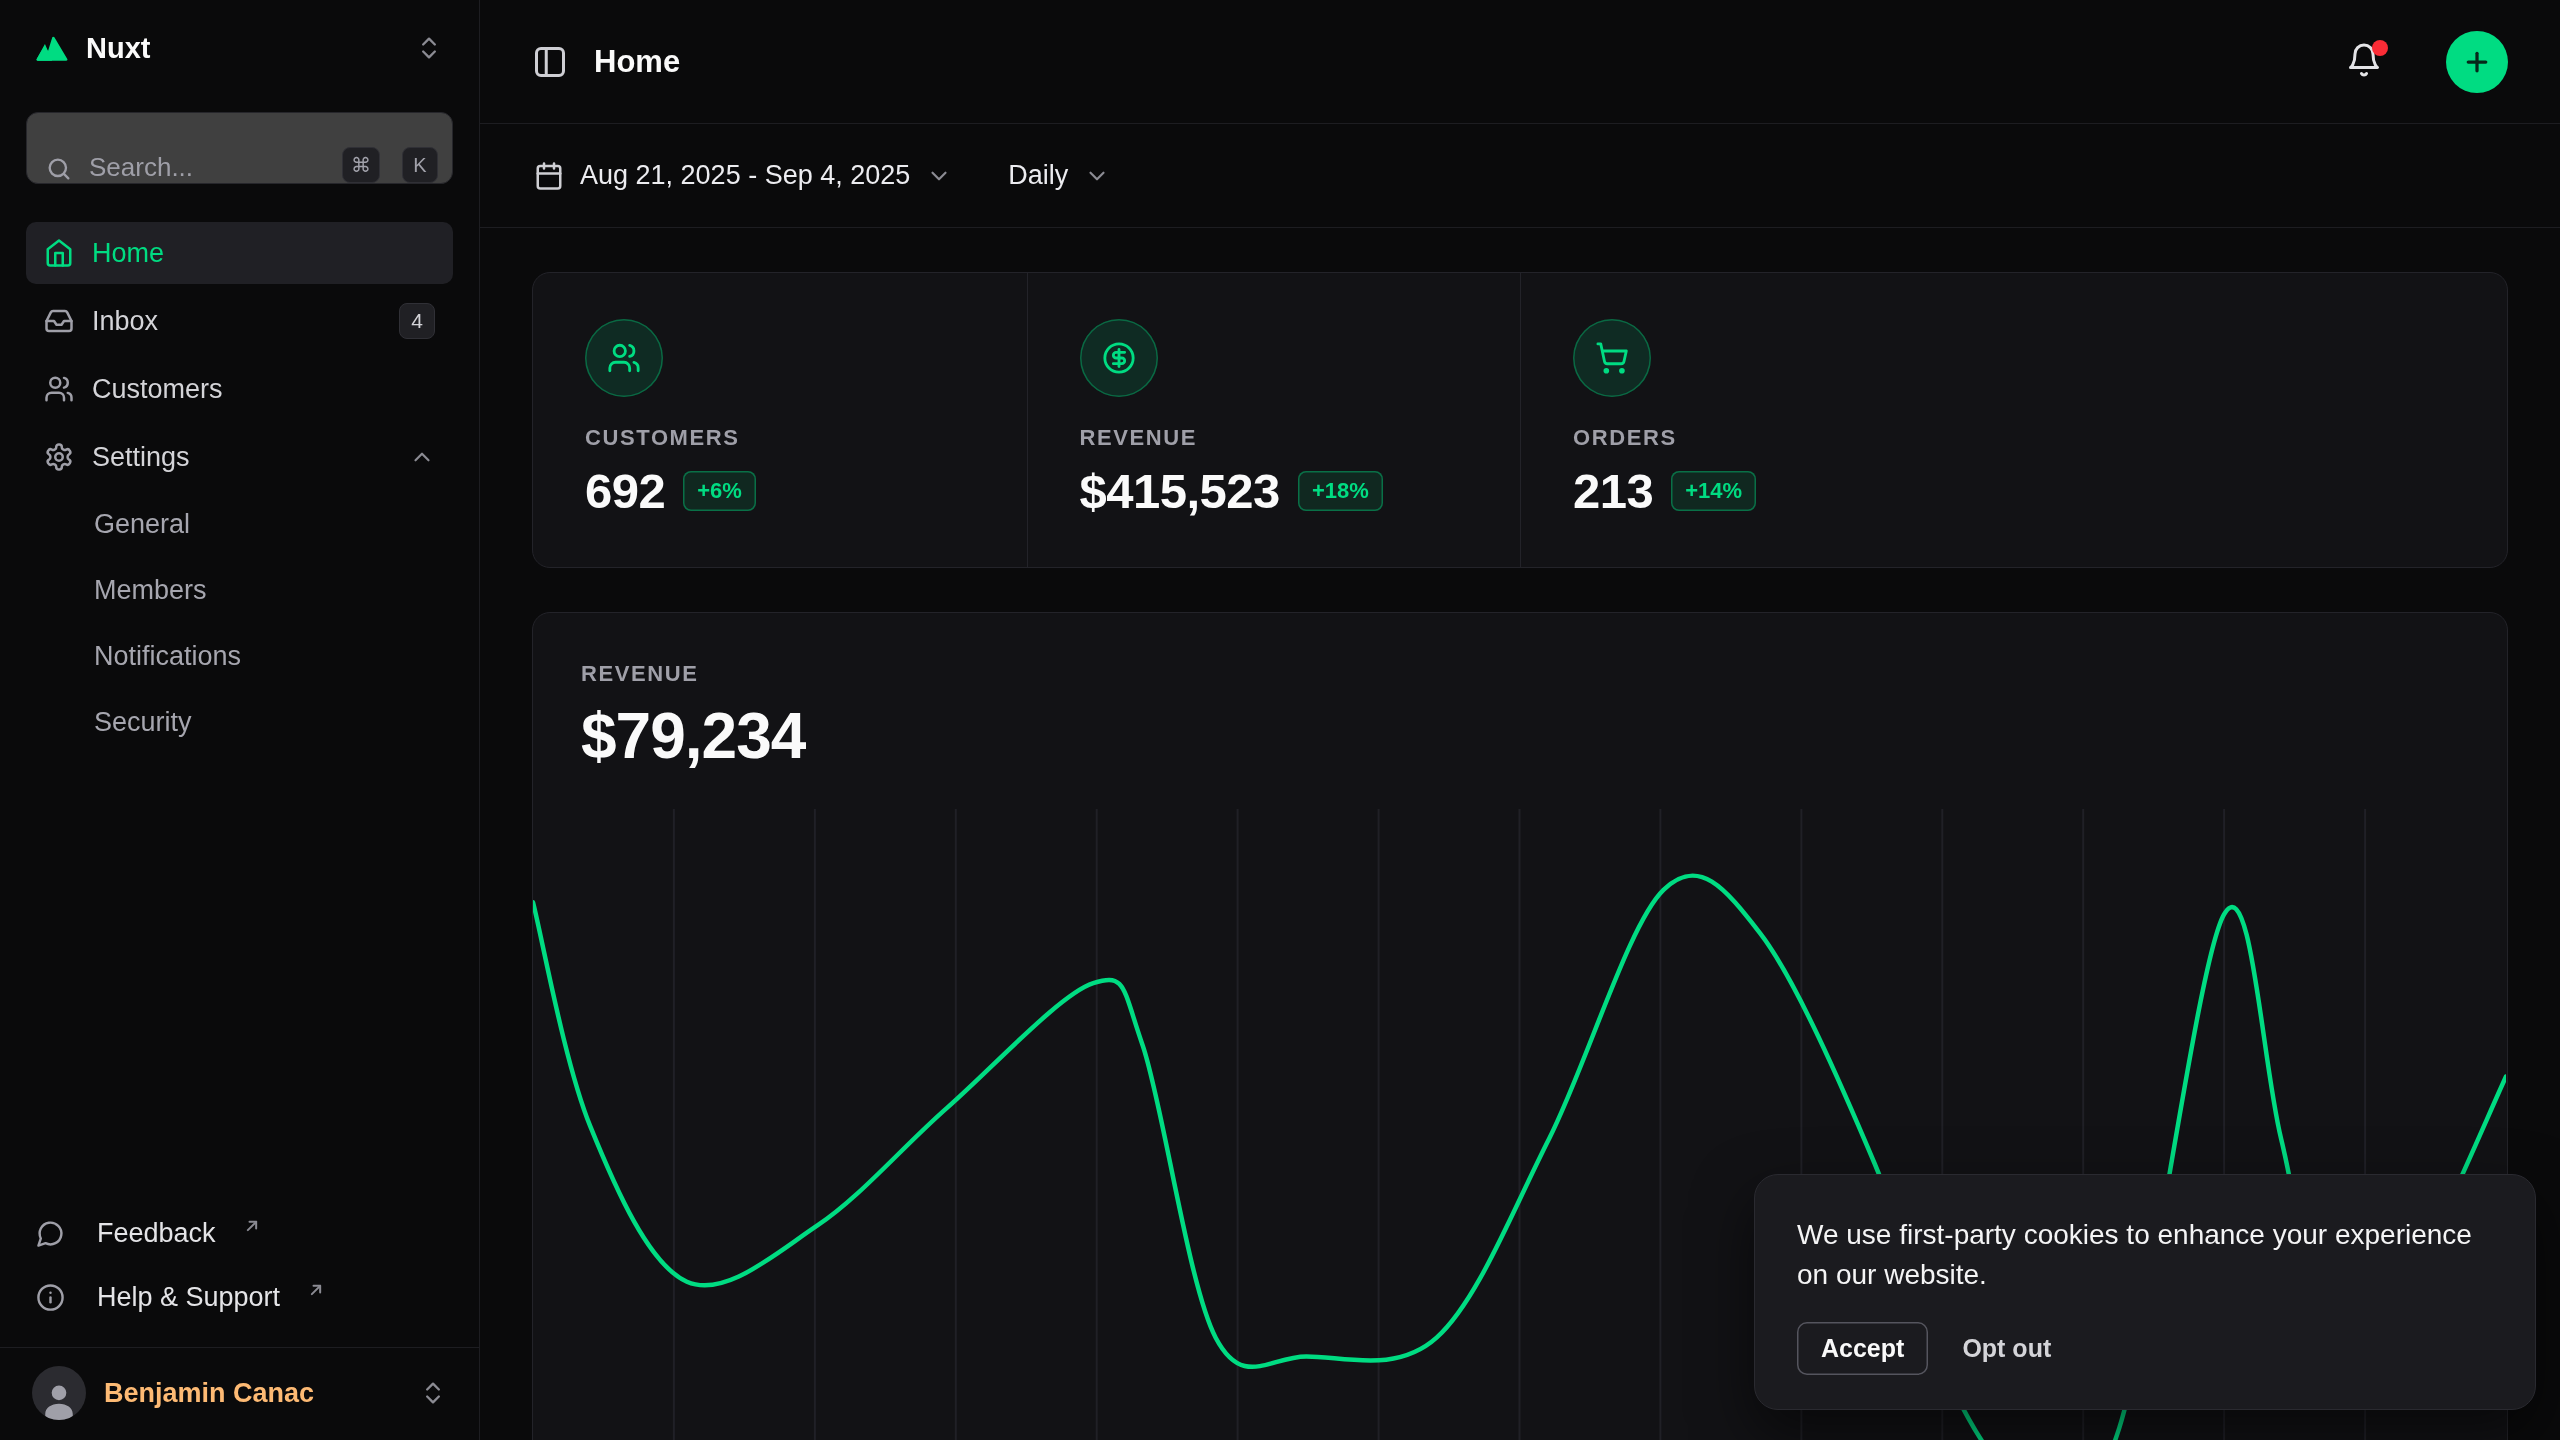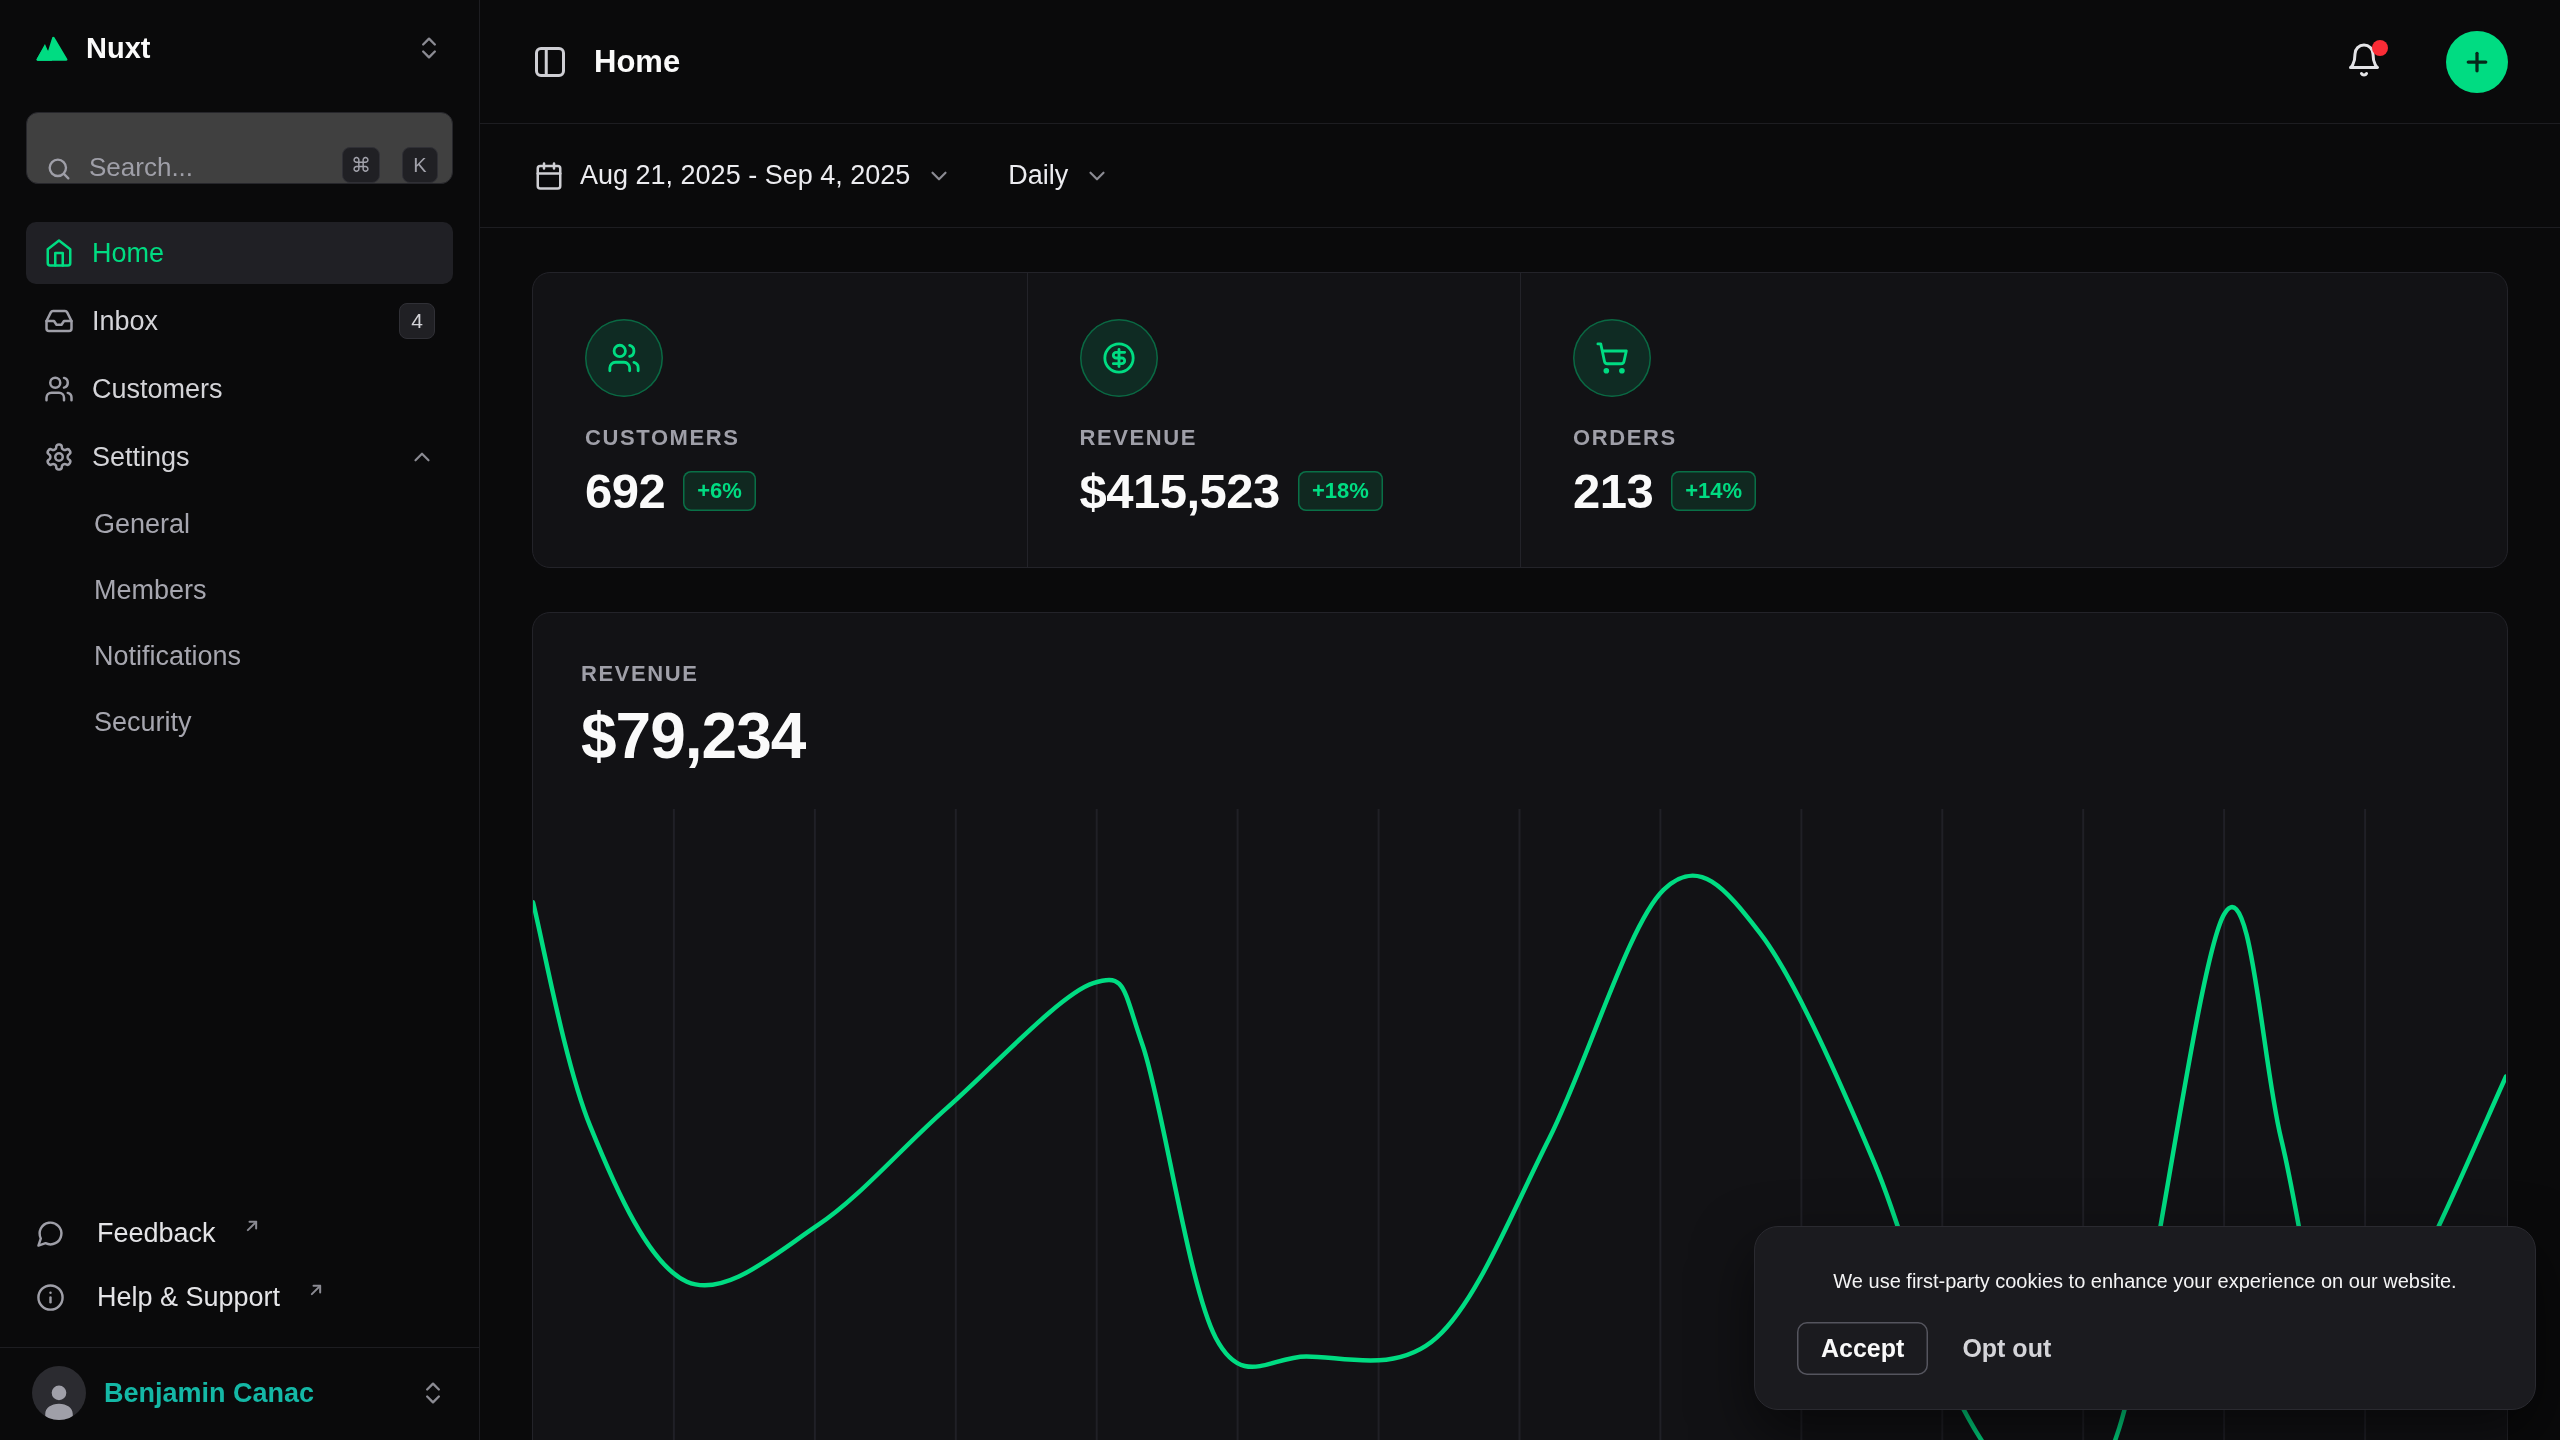--- a/index.html
+++ b/index.html
@@ -71,21 +71,21 @@
 
   .user-row {
     border-top:1.5px solid #1d1d21; margin:0 -26px; padding:18px 32px 20px;
     display:flex; align-items:center; gap:18px; cursor:pointer;
   }
   .avatar {
     width:54px; height:54px; border-radius:50%; background:#2b2b30;
     overflow:hidden; position:relative; flex:0 0 54px;
   }
   .avatar svg { position:absolute; bottom:-4px; left:50%; transform:translateX(-50%); width:44px; height:44px; }
-  .user-name { flex:1; font-size:27px; font-weight:600; color:#14b8a6; }
+  .user-name { flex:1; font-size:27px; font-weight:600; color:#fdba74; }
 
   
   .main { flex:1; display:flex; flex-direction:column; height:100%; min-width:0; }
   .topbar {
     height:124px; flex:0 0 124px; border-bottom:1.5px solid #1d1d21;
     display:flex; align-items:center; padding:0 52px; gap:26px;
   }
   .panel-toggle { width:36px; height:36px; color:#cfcfd4; cursor:pointer; }
   .page-title { font-size:31px; font-weight:700; flex:1; }
   .bell-wrap { position:relative; width:40px; height:40px; cursor:pointer; margin-right:34px; }
@@ -144,21 +144,21 @@
   .rev-value { margin-top:12px; font-size:64px; font-weight:700; letter-spacing:-1px; color:#fafafa; }
   .chart { margin-top:36px; height:786px; overflow:hidden; }
 
   
   .cookie {
     position:fixed; right:24px; bottom:30px; width:782px;
     background:#1b1b1f; border:1.5px solid #2a2a30; border-radius:24px;
     padding:40px 42px 34px;
     box-shadow:0 24px 60px rgba(0,0,0,0.55);
   }
-  .cookie-msg { font-size:20px; line-height:1.45; color:#f4f4f5;text-align:center; }
+  .cookie-msg { font-size:28px; line-height:1.45; color:#f4f4f5; }
   .cookie-actions { margin-top:26px; display:flex; align-items:center; gap:14px; }
   .btn-accept {
     font-family:inherit; font-size:25px; font-weight:600; color:#fafafa;
     background:transparent; border:none; cursor:pointer;
     padding:12px 24px; border-radius:10px;
     box-shadow:inset 0 0 0 1.5px #55555e;
   }
   .btn-optout {
     font-family:inherit; font-size:25px; font-weight:600; color:#d4d4d8;
     background:transparent; border:none; cursor:pointer;

